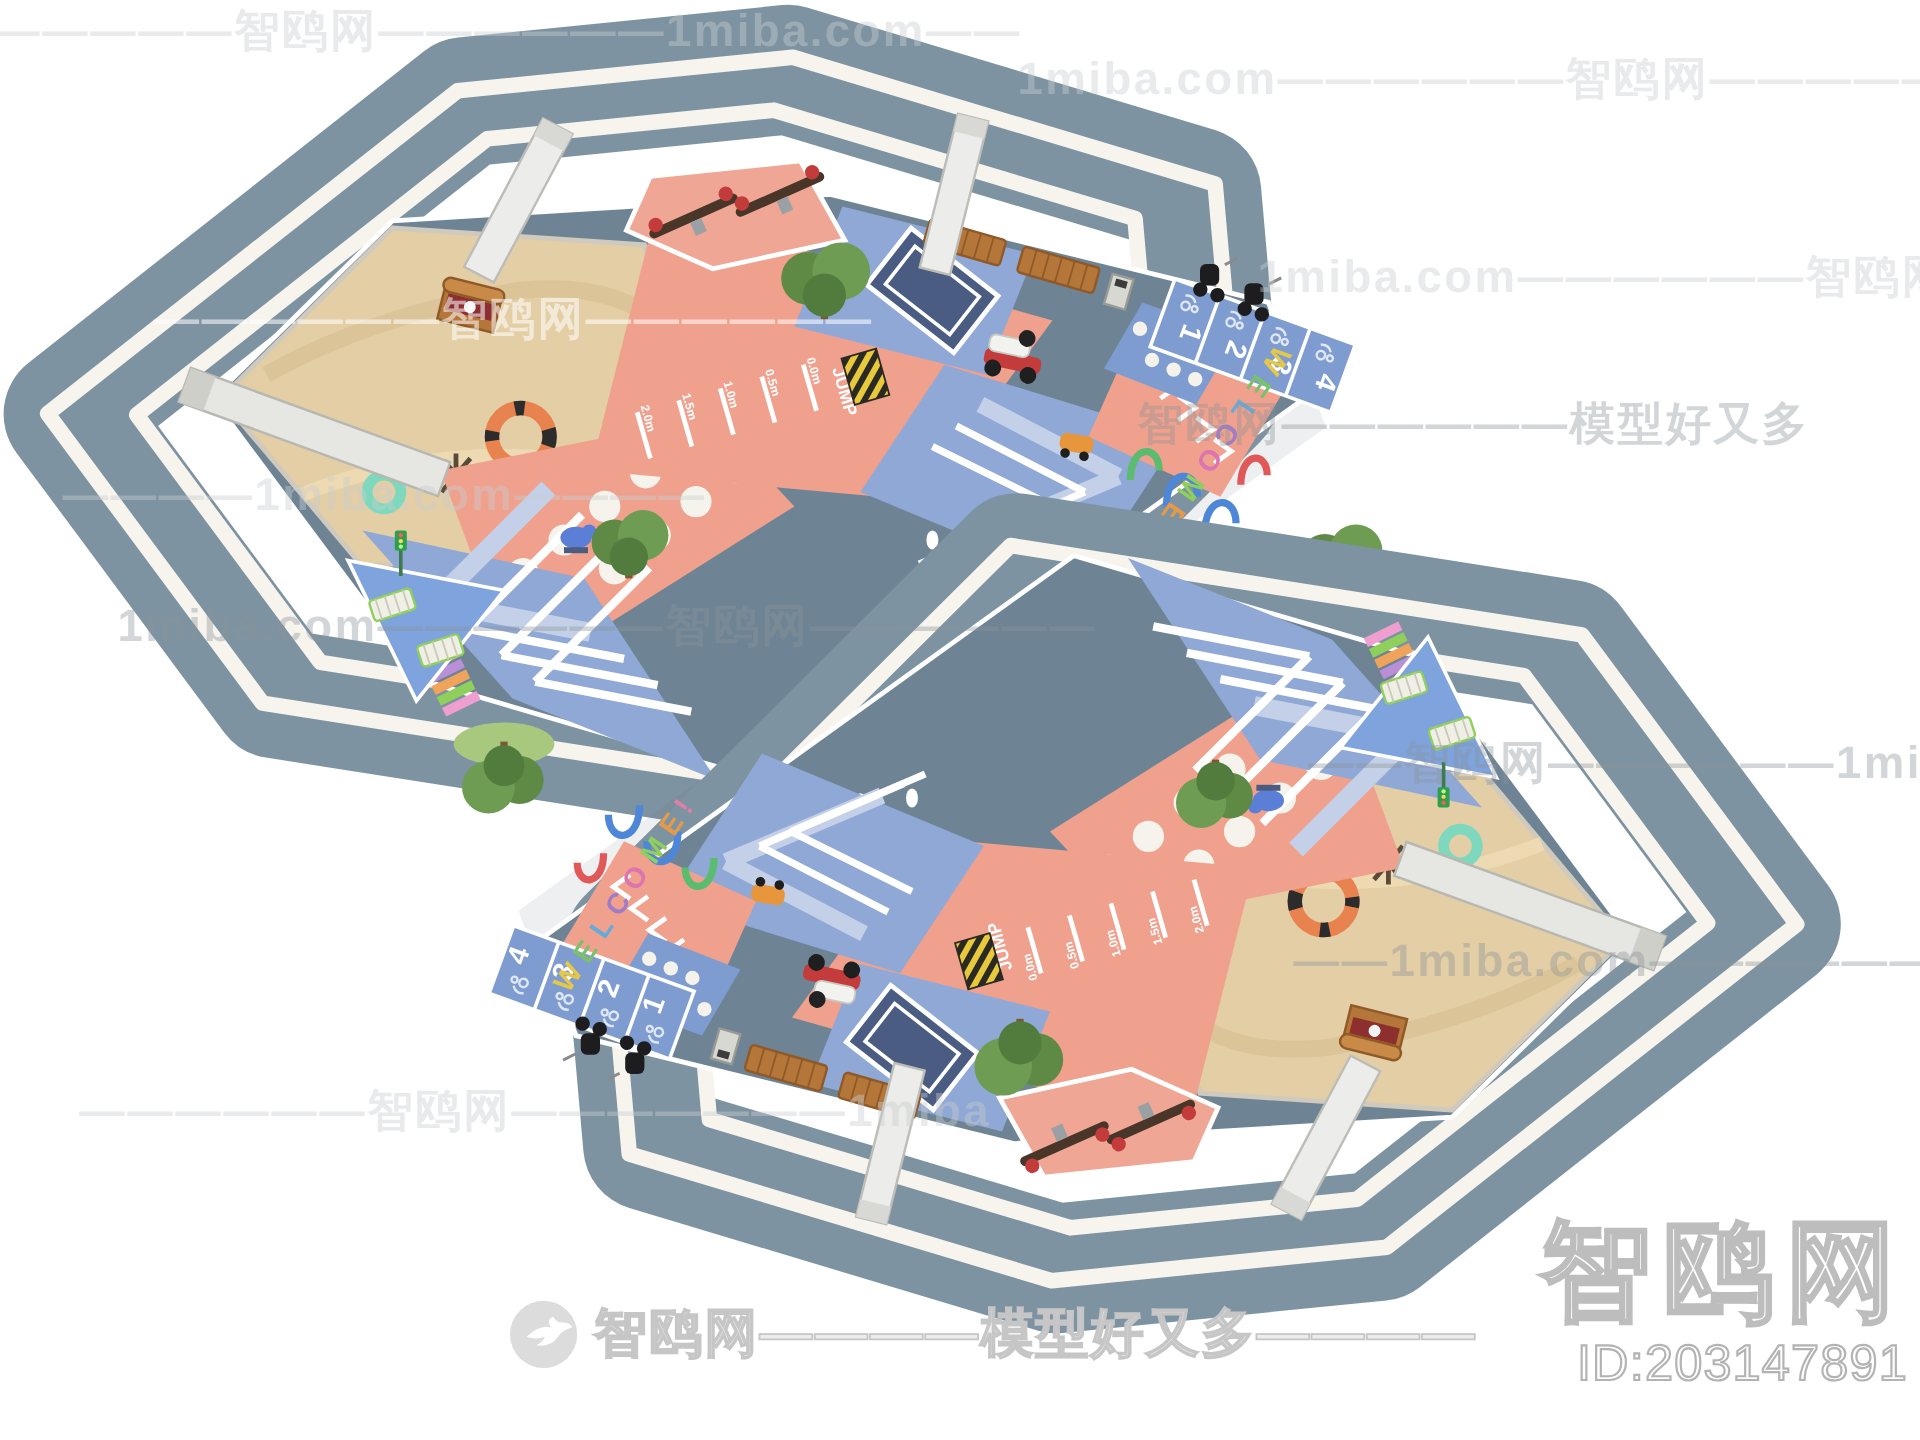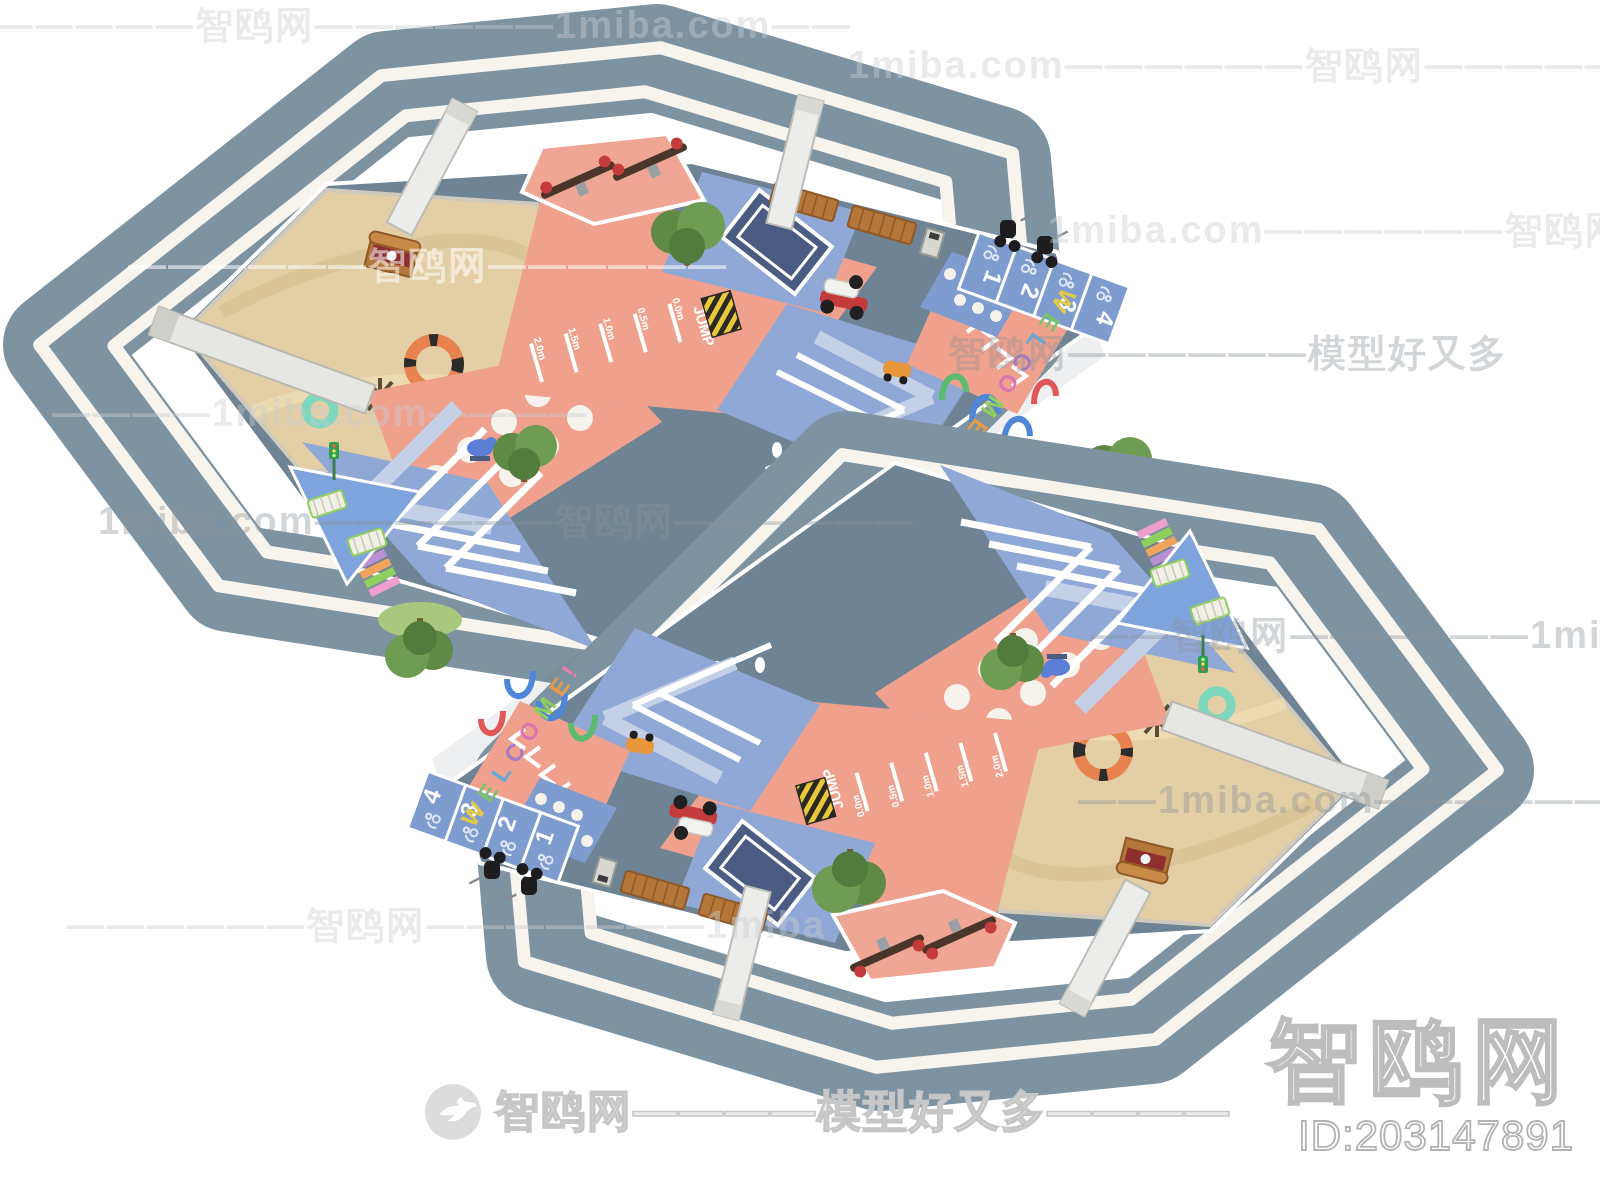--- a/index.html
+++ b/index.html
@@ -8,21 +8,21 @@
   #scene-svg{position:absolute;left:0;top:0;z-index:1;}
   #wm-layer{position:absolute;left:0;top:0;width:1600px;height:1200px;z-index:2;pointer-events:none;}
   .wm{position:absolute;white-space:nowrap;font-size:38px;letter-spacing:2px;
       color:rgba(200,204,208,0.42);font-weight:bold;}
   .wm.light{color:rgba(255,255,255,0.55);}
   .wm.mid{color:rgba(140,146,152,0.38);}
   #footer-brand{position:absolute;left:425px;top:1082px;z-index:3;display:flex;align-items:center;gap:14px;}
   #footer-logo{width:56px;height:56px;border-radius:50%;background:#dcdcdc;position:relative;flex:0 0 auto;}
   #footer-text{font-size:44px;font-weight:bold;letter-spacing:2px;color:rgba(235,235,235,0.9);
       -webkit-text-stroke:1.5px #c6c6c6;white-space:nowrap;}
-  #corner-mark{position:absolute;right:26px;top:1014px;z-index:3;text-align:right;}
+  #corner-mark{position:absolute;right:10px;top:1014px;z-index:3;text-align:right;}
   #corner-brand{font-size:92px;font-weight:bold;letter-spacing:10px;color:#ffffff;
       -webkit-text-stroke:2.5px #bdbdbd;line-height:1.0;}
   #corner-id{font-size:42px;font-weight:normal;letter-spacing:1px;color:#ffffff;
       -webkit-text-stroke:1.8px #b3b3b3;margin-top:6px;}
 </style>
 </head>
 <body>
 
 <div id="stage">
 

